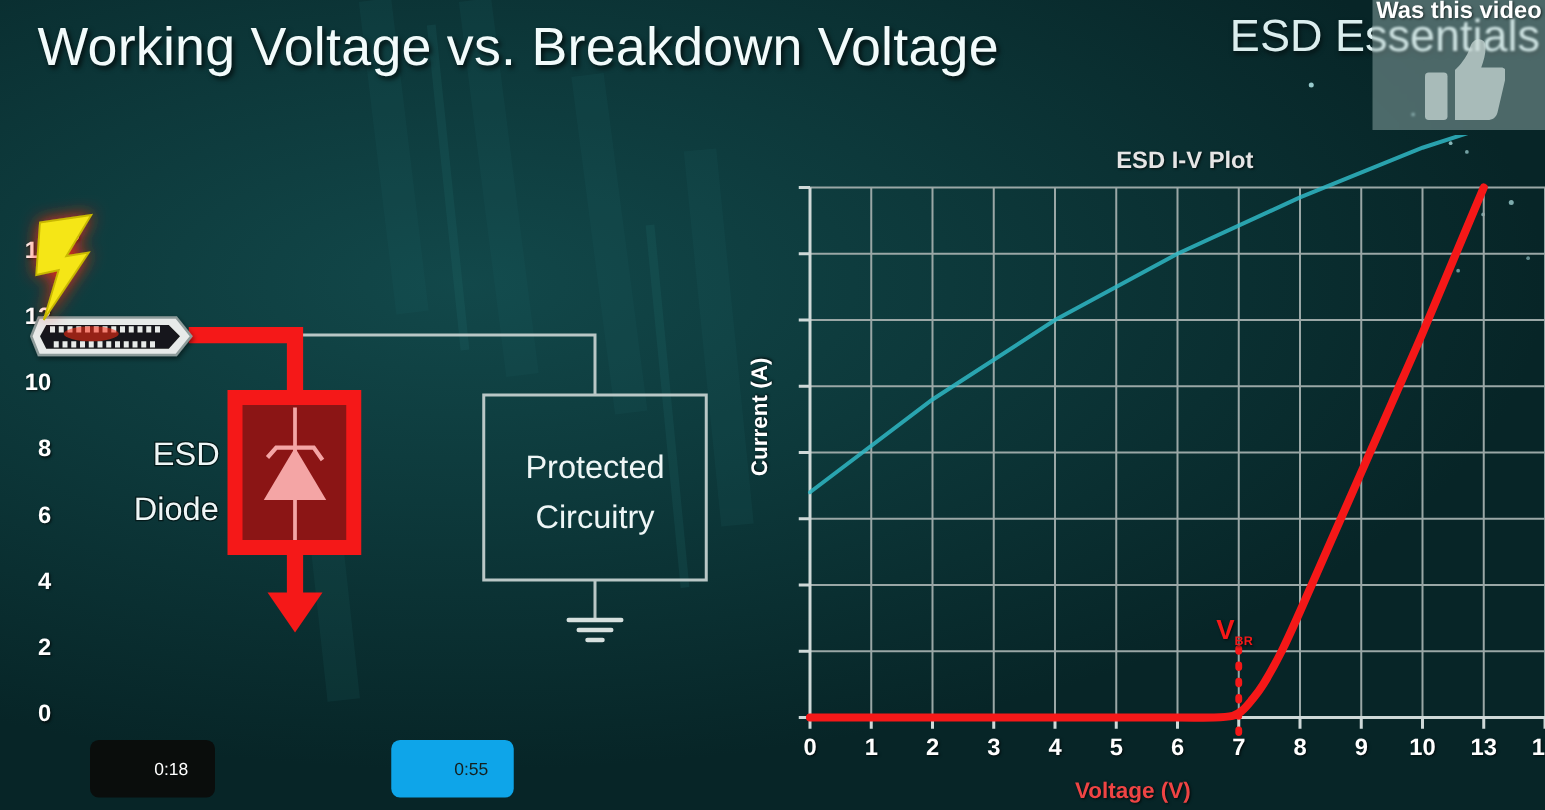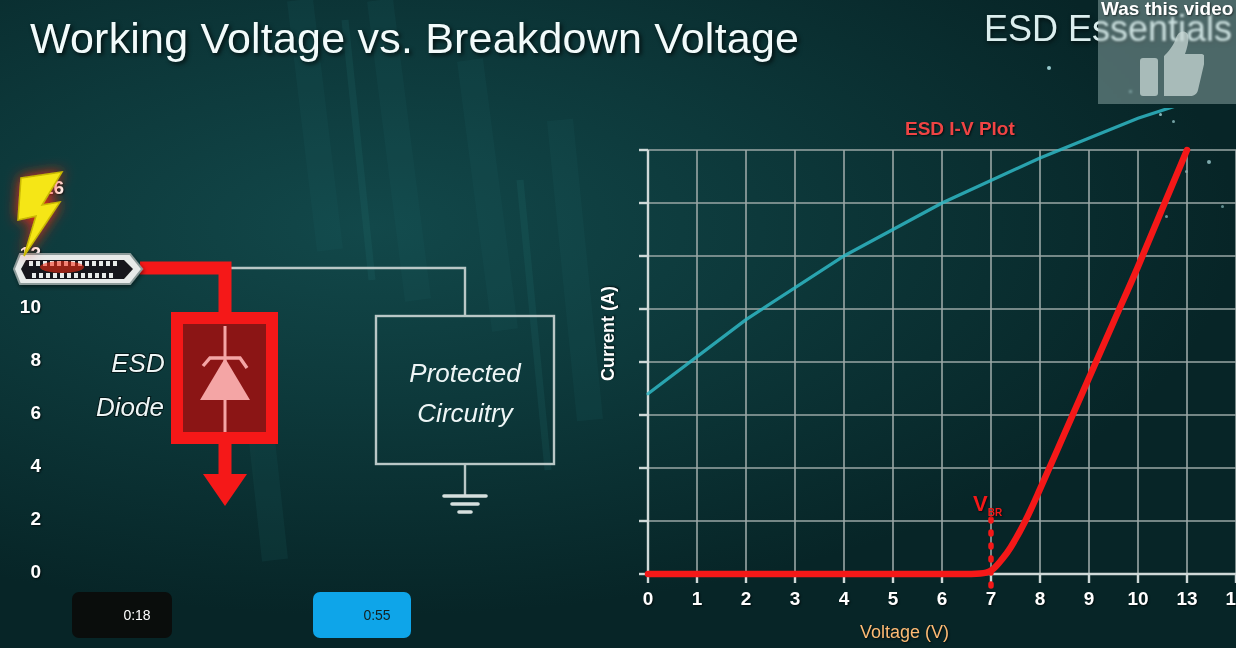--- a/index.html
+++ b/index.html
@@ -56,38 +56,38 @@
   
   .timestamp{
     position:absolute;z-index:8;
     display:flex;align-items:center;justify-content:center;
     border-radius:7px;font-size:14px;padding-left:30px;
   }
   #timestamp-current{left:72px;top:592px;width:70px;height:46px;background:#0a0d0c;color:#ffffff;}
   #timestamp-total{left:313px;top:592px;width:68px;height:46px;background:#0ea5e9;color:#14201f;}
 
   
-  #circuit{position:absolute;left:0;top:150px;width:600px;height:420px;z-index:5;font-style:italic;}
+  #circuit{position:absolute;left:11px;top:150px;width:600px;height:420px;z-index:5;}
 
   
   #chart{position:absolute;left:575px;top:108px;width:661px;height:540px;z-index:4;}
   #chart-title{
-    position:absolute;left:330px;top:10px;
-    font-size:19px;font-weight:bold;color:#ef4444;
+    position:absolute;left:318px;top:10px;
+    font-size:19px;font-weight:bold;color:#e5e5e5;
     text-shadow:1px 1px 2px rgba(0,0,0,.7);white-space:nowrap;text-align:right;
   }
   #y-axis-label{
     position:absolute;left:-47px;top:215px;width:160px;
     transform:rotate(-90deg);
     font-size:18px;font-weight:bold;color:#ffffff;text-align:center;
     text-shadow:1px 1px 2px rgba(0,0,0,.7);
   }
   #x-axis-label{
     position:absolute;left:285px;top:514px;
-    font-size:18px;font-weight:normal;color:#fdba74;
+    font-size:18px;font-weight:bold;color:#ef4444;
     text-shadow:1px 1px 2px rgba(0,0,0,.7);white-space:nowrap;
   }
   .ytick{
     position:absolute;right:0;width:34px;text-align:right;
     font-size:19px;font-weight:bold;color:#ffffff;
     text-shadow:1px 1px 2px rgba(0,0,0,.7);
   }
   .xtick{
     position:absolute;width:30px;text-align:center;
     font-size:19px;font-weight:bold;color:#ffffff;

